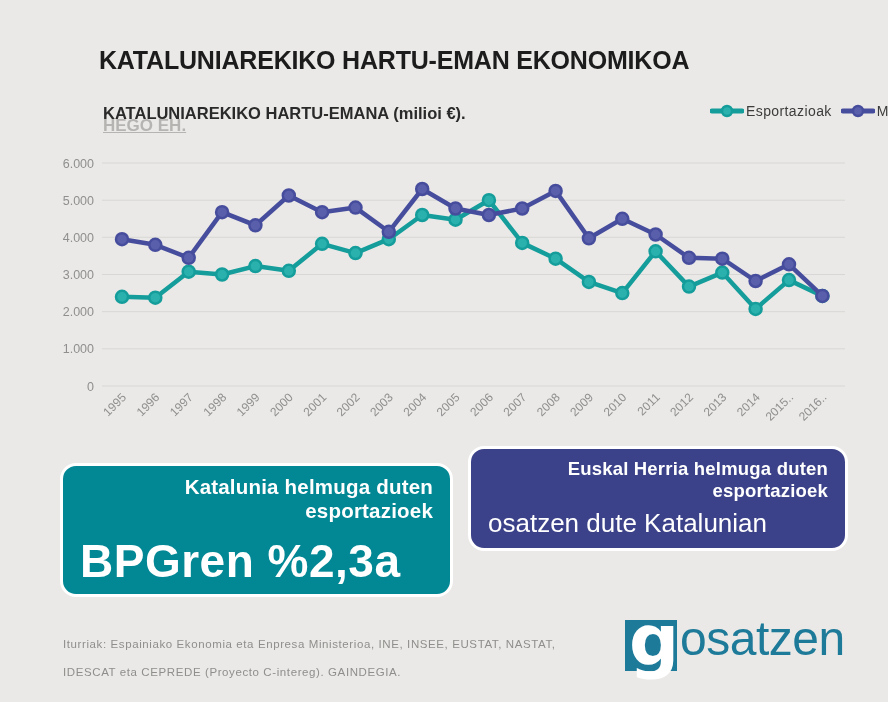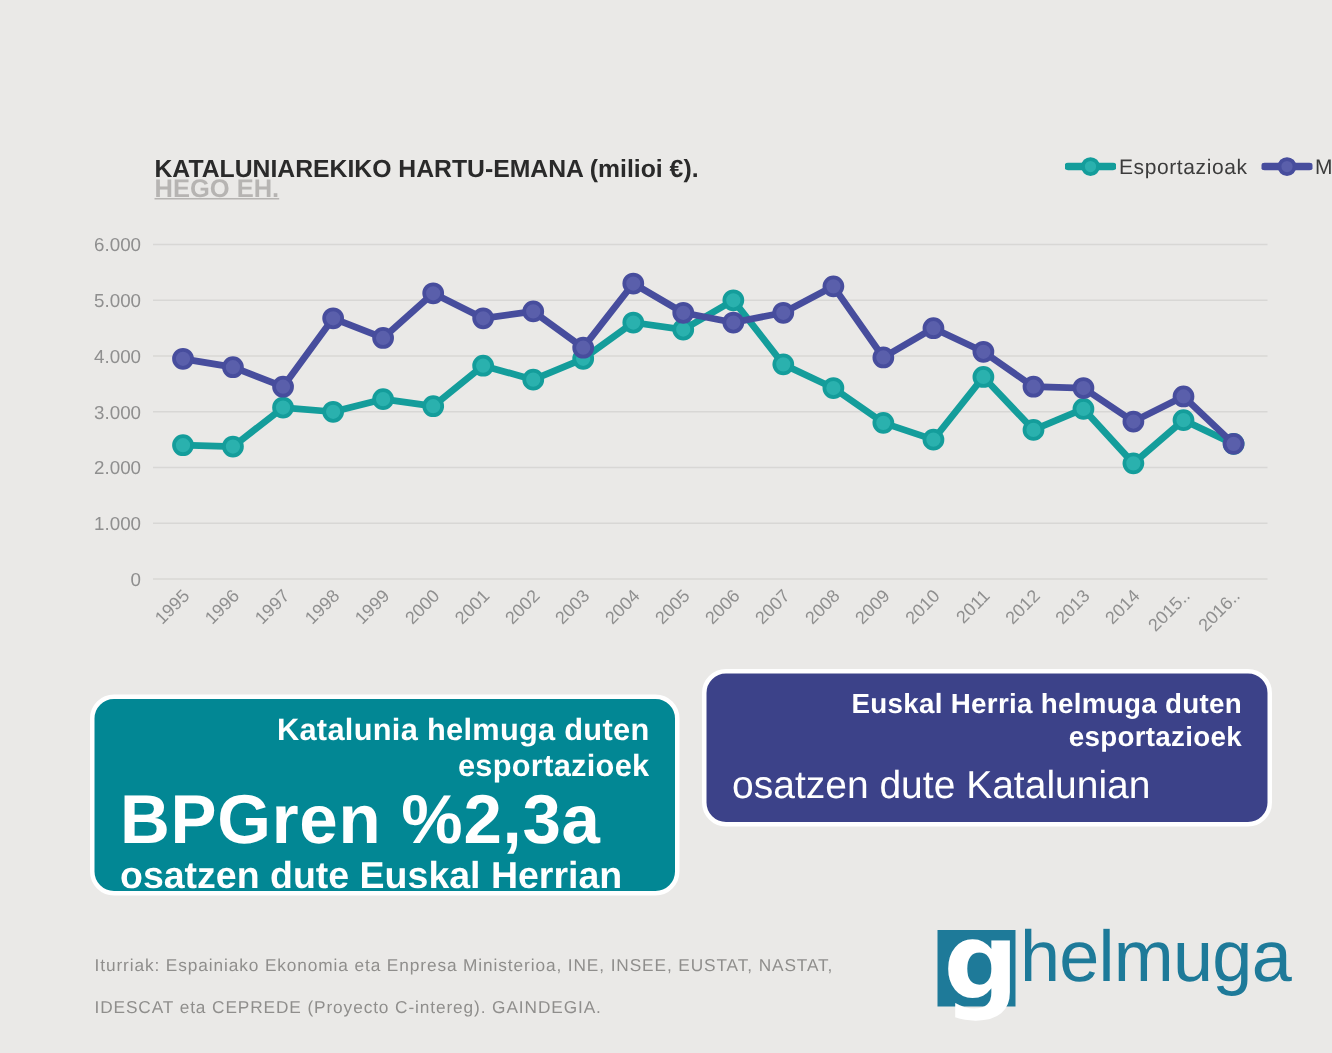--- a/index.html
+++ b/index.html
@@ -51,20 +51,21 @@
   .logo-text{
     position:absolute;left:55px;top:-13px;font-size:48px;line-height:1.35;
     font-family:"Liberation Sans",sans-serif;letter-spacing:-0.5px;
   }
 </style>
 </head>
 <body>
 
 <div class="stage">
 
+  <div class="title">KATALUNIAREKIKO HARTU-EMAN EKONOMIKOA</div>
 
   <div class="subtitle">KATALUNIAREKIKO HARTU-EMANA (milioi €).</div>
   <div class="region">HEGO EH.</div>
 
   <div class="legend">
     <div class="legend-item">
       <svg width="34" height="14">
         <line class="sw-line" x1="2" y1="7" x2="32" y2="7" stroke-width="5" stroke-linecap="round" stroke="#149d9b"></line>
         <circle class="sw-dot" cx="17" cy="7" r="5" stroke-width="2.5" stroke="#149d9b" fill="#2ab1ae"></circle>
       </svg>
@@ -160,33 +161,32 @@
       <circle cx="639.0" cy="109.8" r="6" fill="#5a5fab" stroke="#474d9d" stroke-width="2.5"></circle>
       <circle cx="672.3" cy="110.7" r="6" fill="#5a5fab" stroke="#474d9d" stroke-width="2.5"></circle>
       <circle cx="705.6" cy="133.0" r="6" fill="#5a5fab" stroke="#474d9d" stroke-width="2.5"></circle>
       <circle cx="739.0" cy="116.3" r="6" fill="#5a5fab" stroke="#474d9d" stroke-width="2.5"></circle>
       <circle cx="772.4" cy="147.9" r="6" fill="#5a5fab" stroke="#474d9d" stroke-width="2.5"></circle>
     </svg>
 
   <div class="callout callout-left" style="background: rgb(2, 135, 148);">
     <div class="co-line1">Katalunia helmuga duten esportazioek</div>
     <div class="co-line2">BPGren %2,3a</div>
-    <div class="co-line3">osatzen dute Euskal Herrian</div>
   </div>
 
   <div class="callout callout-right" style="background: rgb(60, 66, 137);">
     <div class="co-line1">Euskal Herria helmuga duten esportazioek</div>
     <div class="co-line3">osatzen dute Katalunian</div>
   </div>
 
   <div class="sources">
     <div>Iturriak: Espainiako Ekonomia eta Enpresa Ministerioa, INE, INSEE, EUSTAT, NASTAT,</div>
     <div>IDESCAT eta CEPREDE (Proyecto C-intereg). GAINDEGIA.</div>
   </div>
 
   <div class="logo">
     <div class="logo-mark" style="background: rgb(30, 122, 153);">
       <span class="logo-g">g</span>
     </div>
-    <span class="logo-text" style="color: rgb(30, 122, 153);">helmuga</span>
+    <span class="logo-text" style="color: rgb(30, 122, 153);">osatzen</span>
   </div>
 
 </div>
 
 </body></html>

